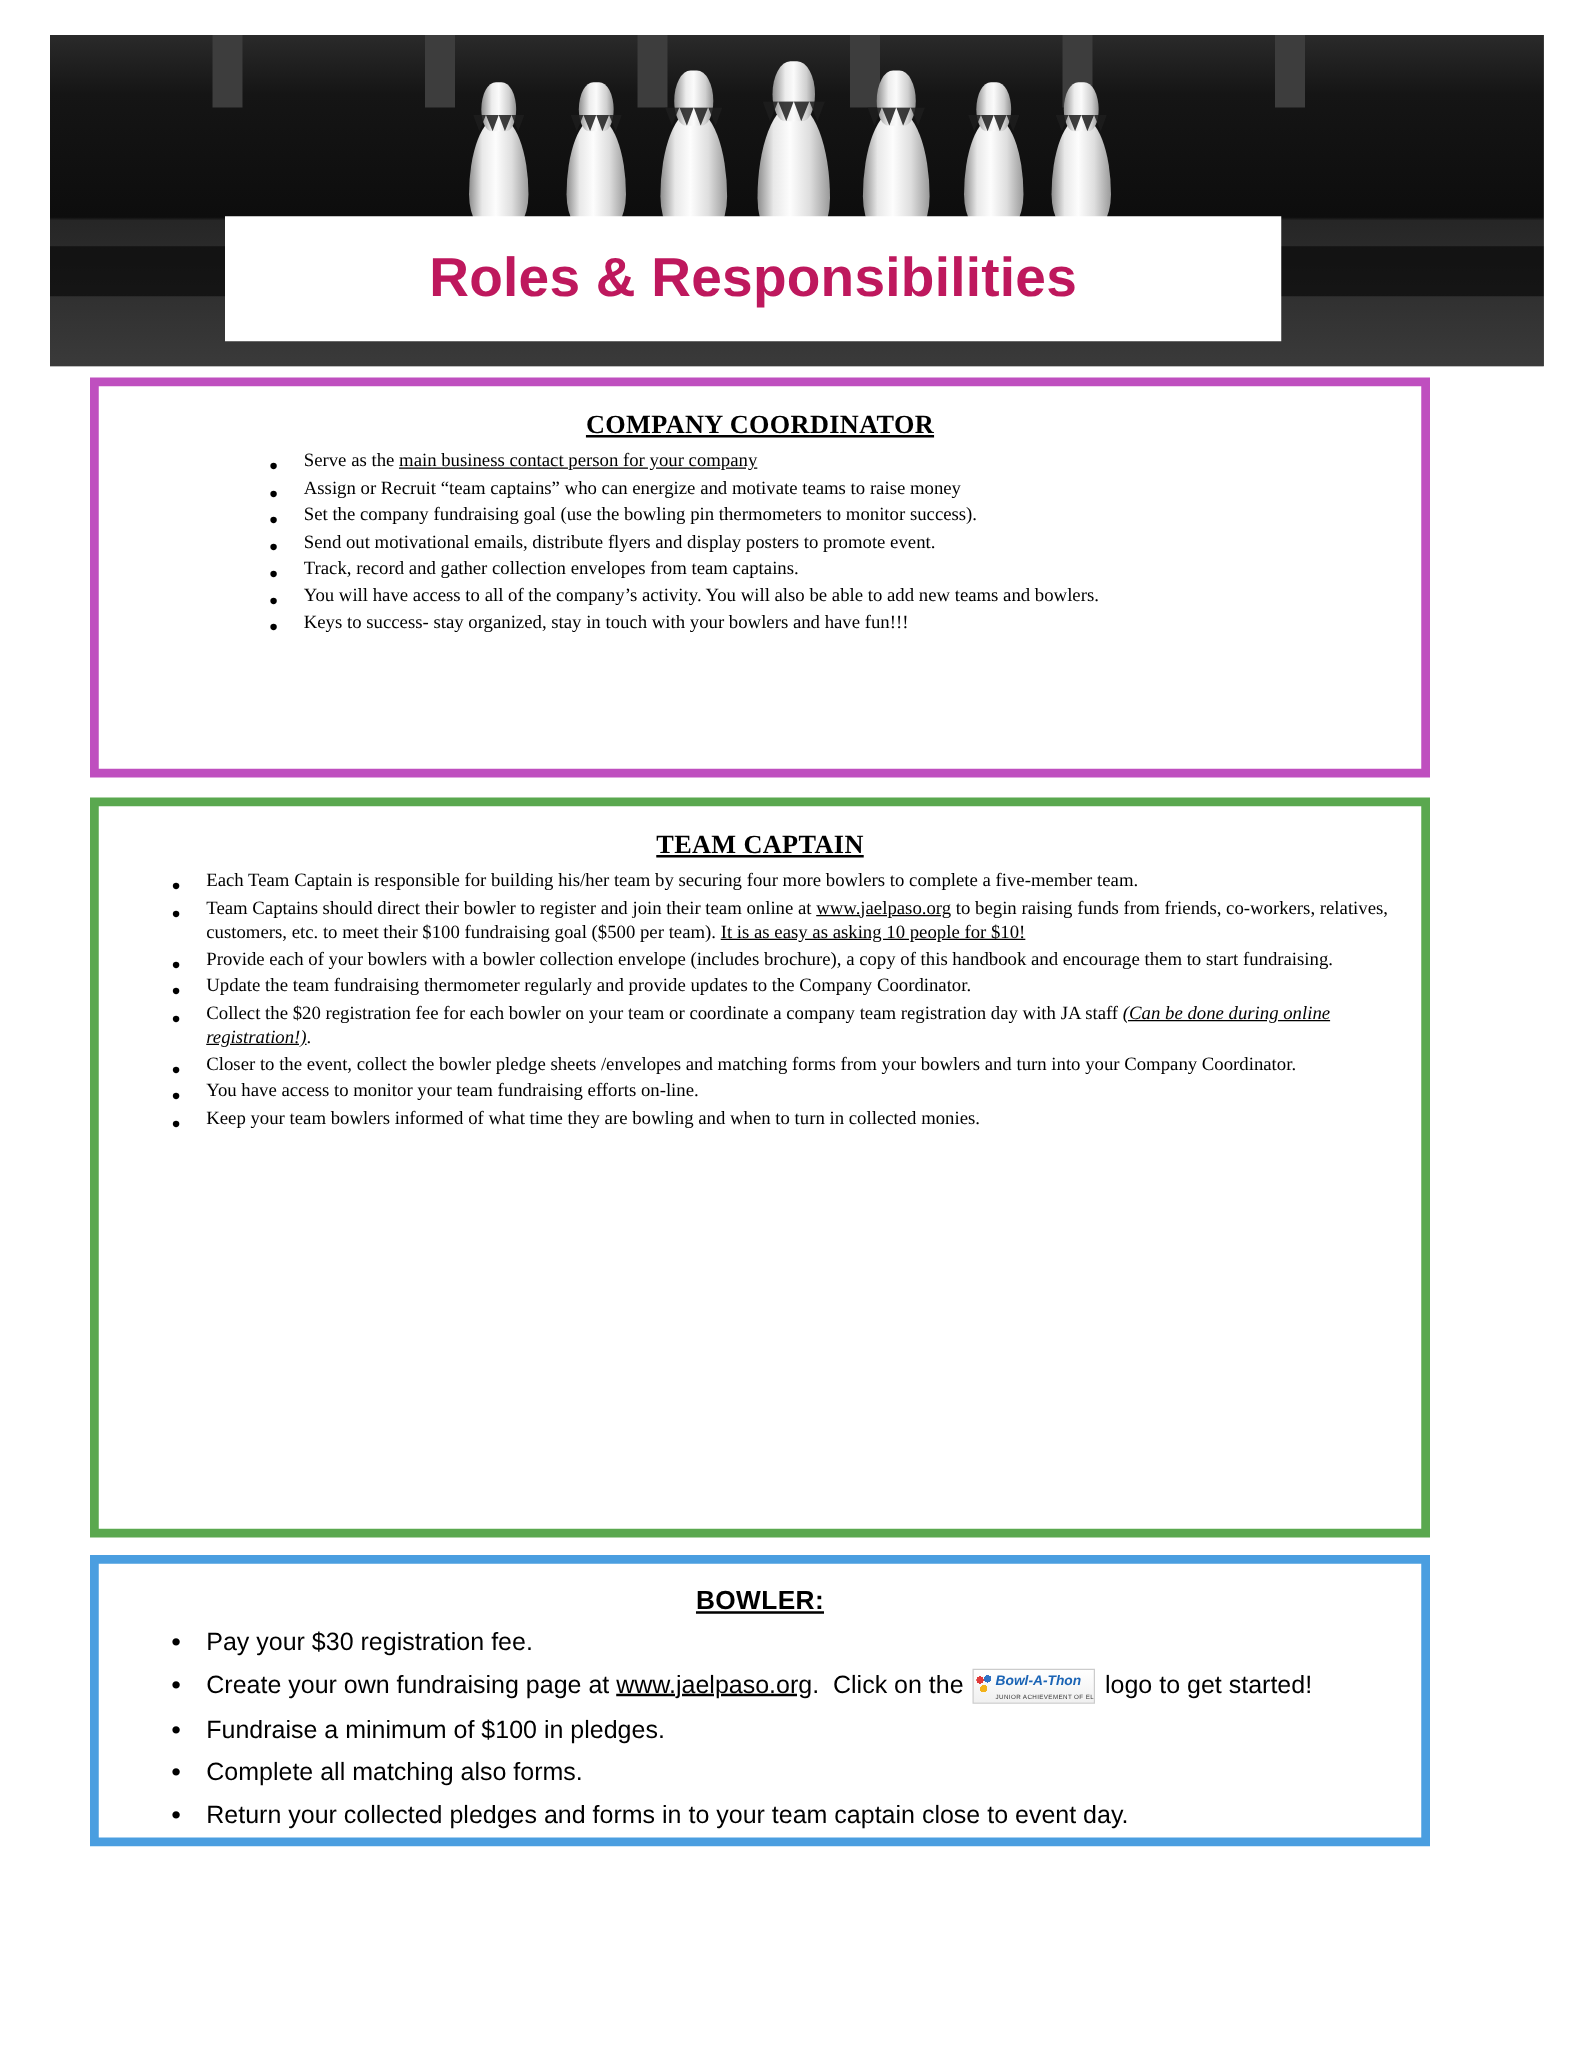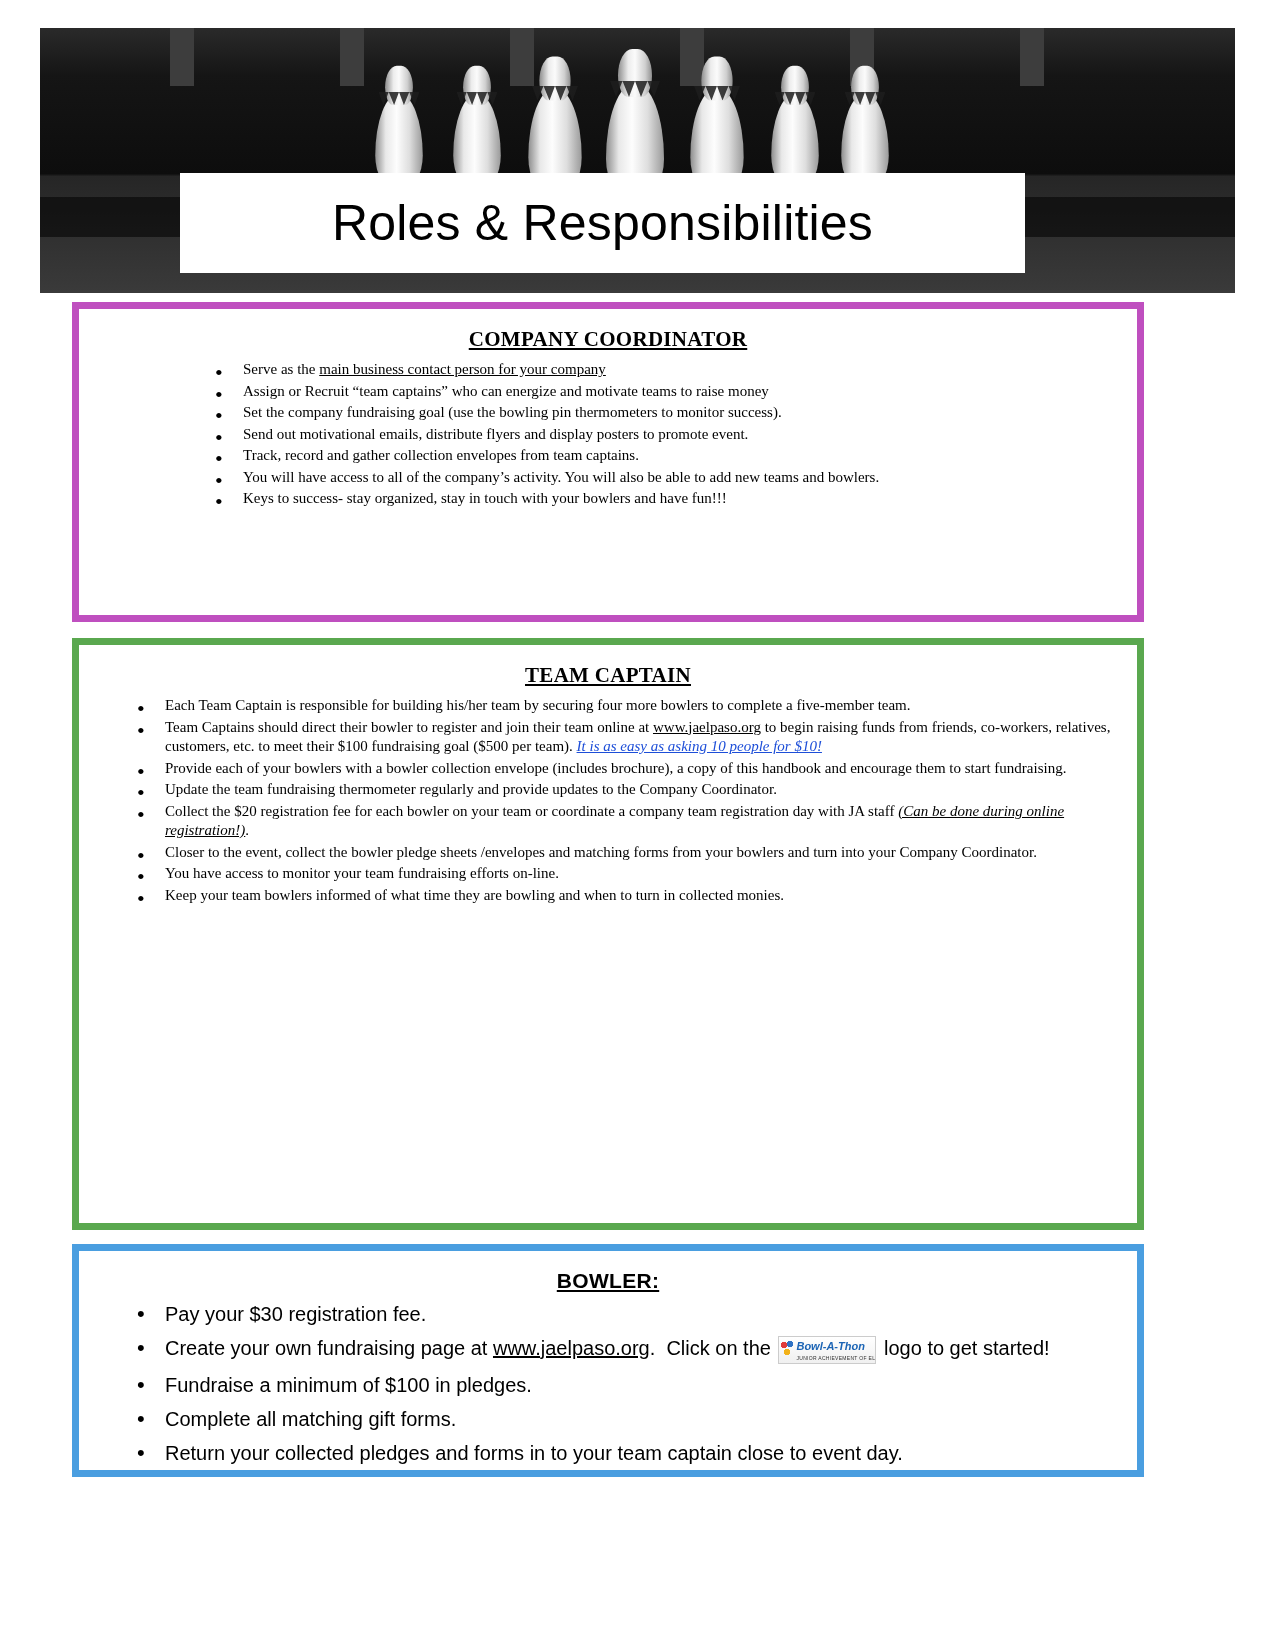--- a/index.html
+++ b/index.html
@@ -91,23 +91,23 @@
     top: 145px;
     width: 845px;
     height: 100px;
     background: #ffffff;
     display: flex;
     align-items: center;
     justify-content: center;
   }
   .title-text {
     font-family: "Liberation Sans", sans-serif;
-    font-weight: normal;
-    font-size: 50px;
-    color: #000000;
+    font-weight: bold;
+    font-size: 44px;
+    color: #be185d;
     letter-spacing: .2px;
   }
 
   
   .section {
     position: absolute;
     box-sizing: border-box;
     background: #ffffff;
   }
   .sec-coordinator {
@@ -177,23 +177,22 @@
     line-height: 1.30;
     margin-bottom: 8px;
   }
 
   u { text-decoration: underline; }
   .link {
     color: #000000;
     text-decoration: underline;
   }
   .red-underline {
-    color: #1d4ed8;
+    color: #000000;
     text-decoration: underline;
-    font-style: italic;
   }
   .ital-under {
     font-style: italic;
     text-decoration: underline;
     font-weight: normal;
   }
   .logo-chip {
     display: inline-block;
     vertical-align: middle;
     width: 96px;
@@ -309,19 +308,19 @@
           <a class="link" href="#">www.jaelpaso.org</a>.
           &nbsp;Click on the
           <span class="logo-chip">
             <span class="lg-pins"></span>
             <span class="lg-txt">Bowl-A-Thon</span>
             <span class="lg-sub">JUNIOR ACHIEVEMENT OF EL PASO</span>
           </span>
           logo to get started!
         </li>
         <li>Fundraise a minimum of $100 in pledges.</li>
-        <li>Complete all matching gift forms.</li>
+        <li>Complete all matching also forms.</li>
         <li>Return your collected pledges and forms in to your team captain close to event day.</li>
       </ul>
     </div>
   </div>
 
 </div>
 
 </body></html>

